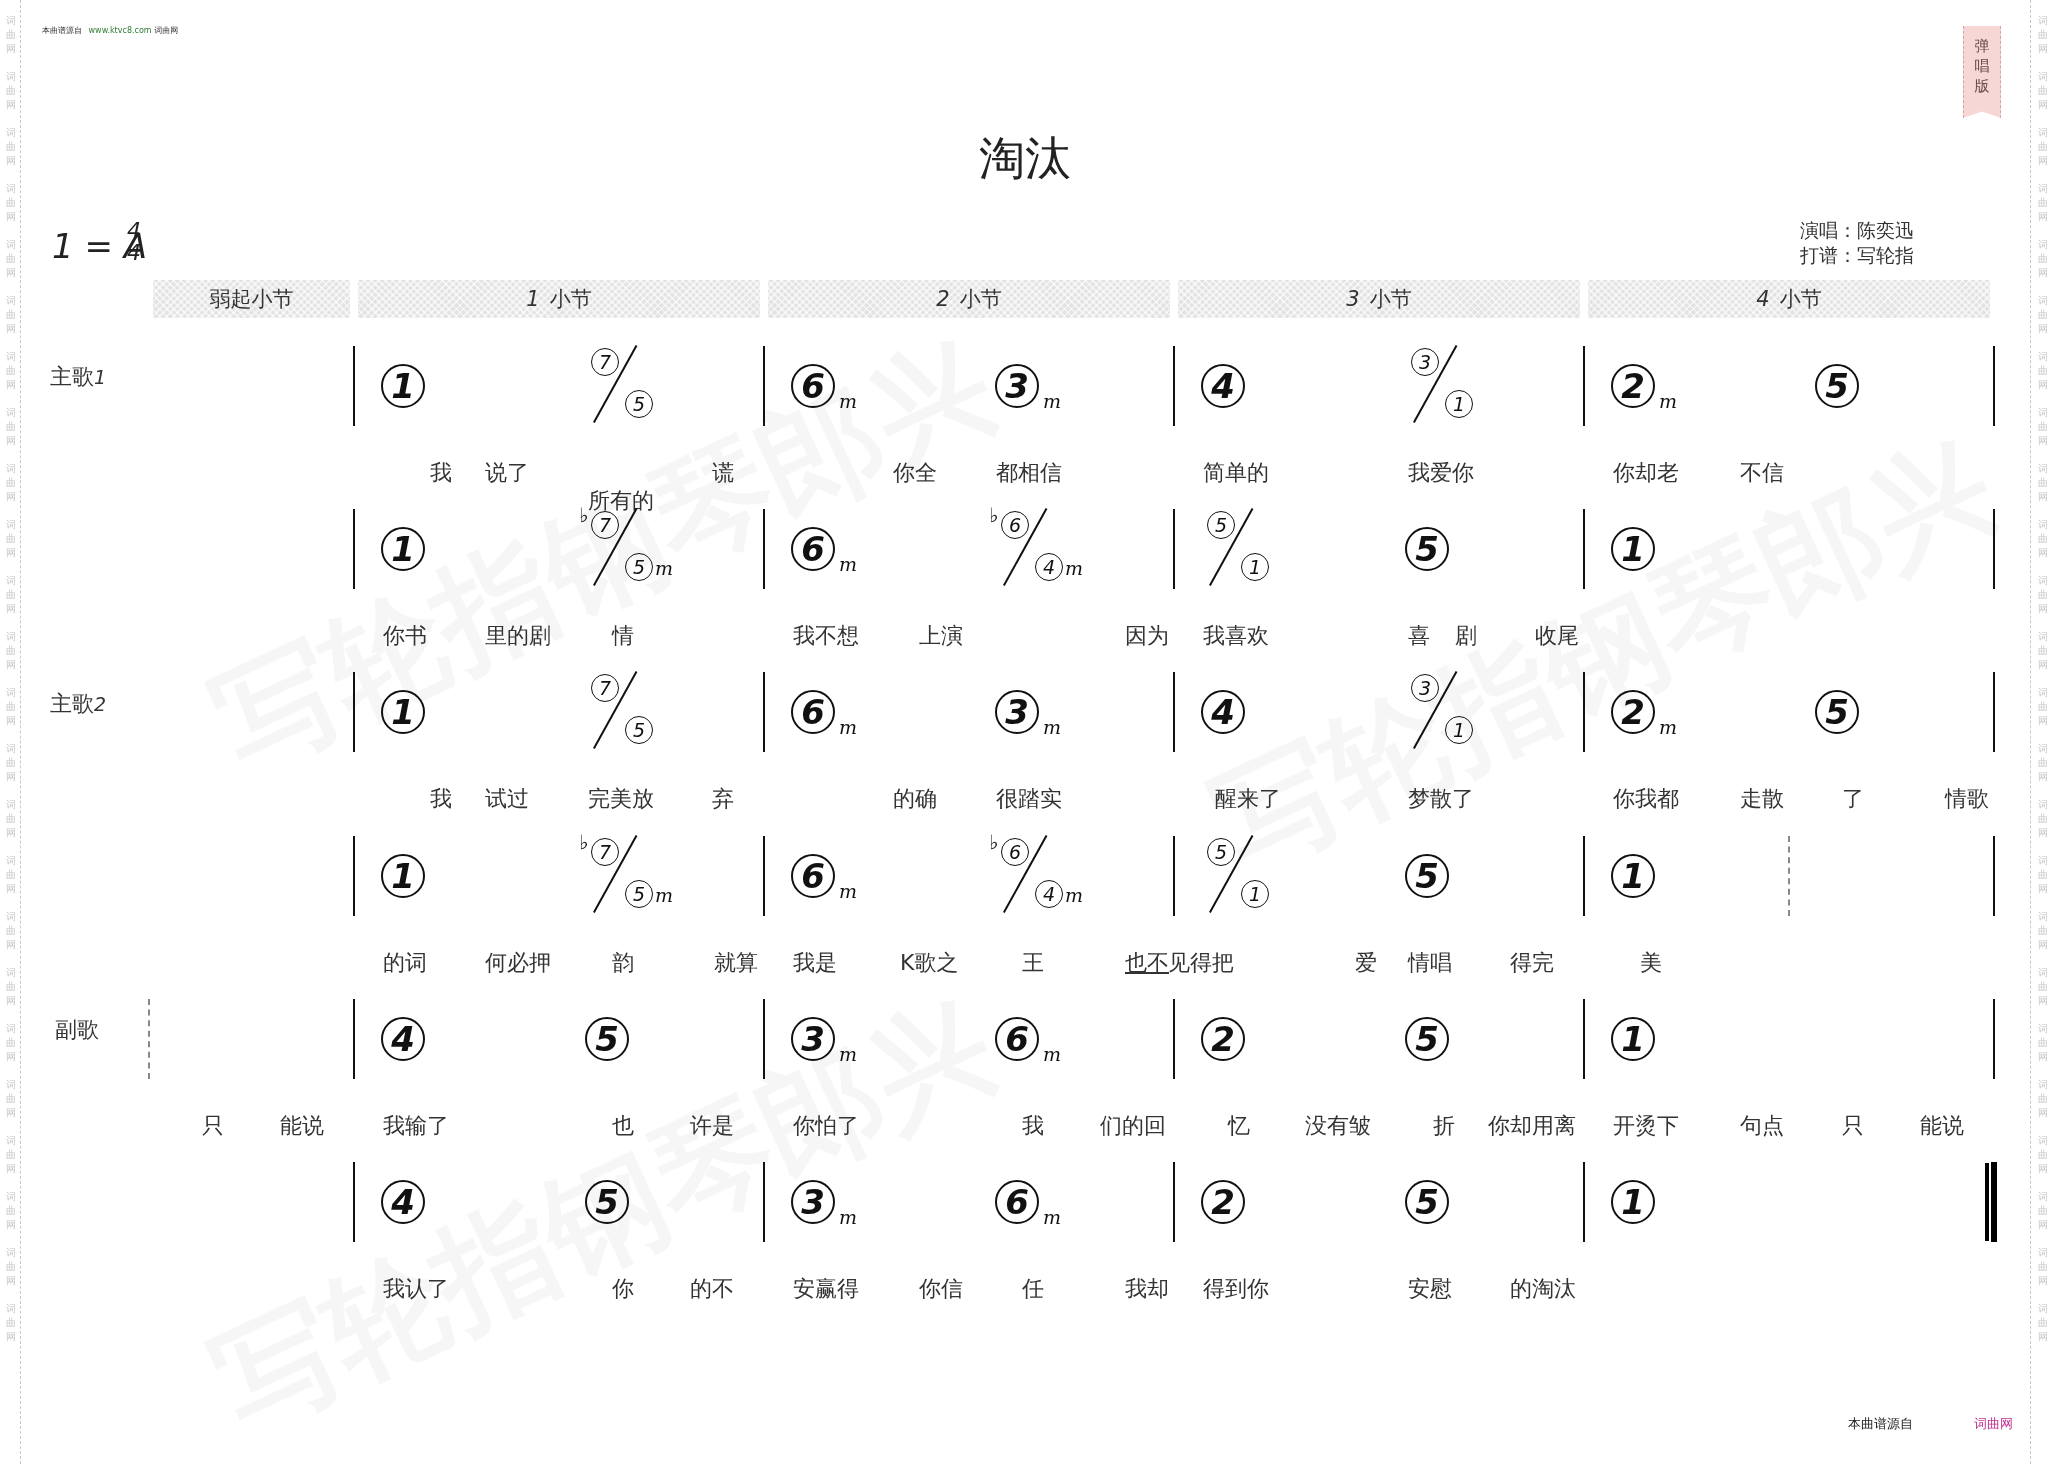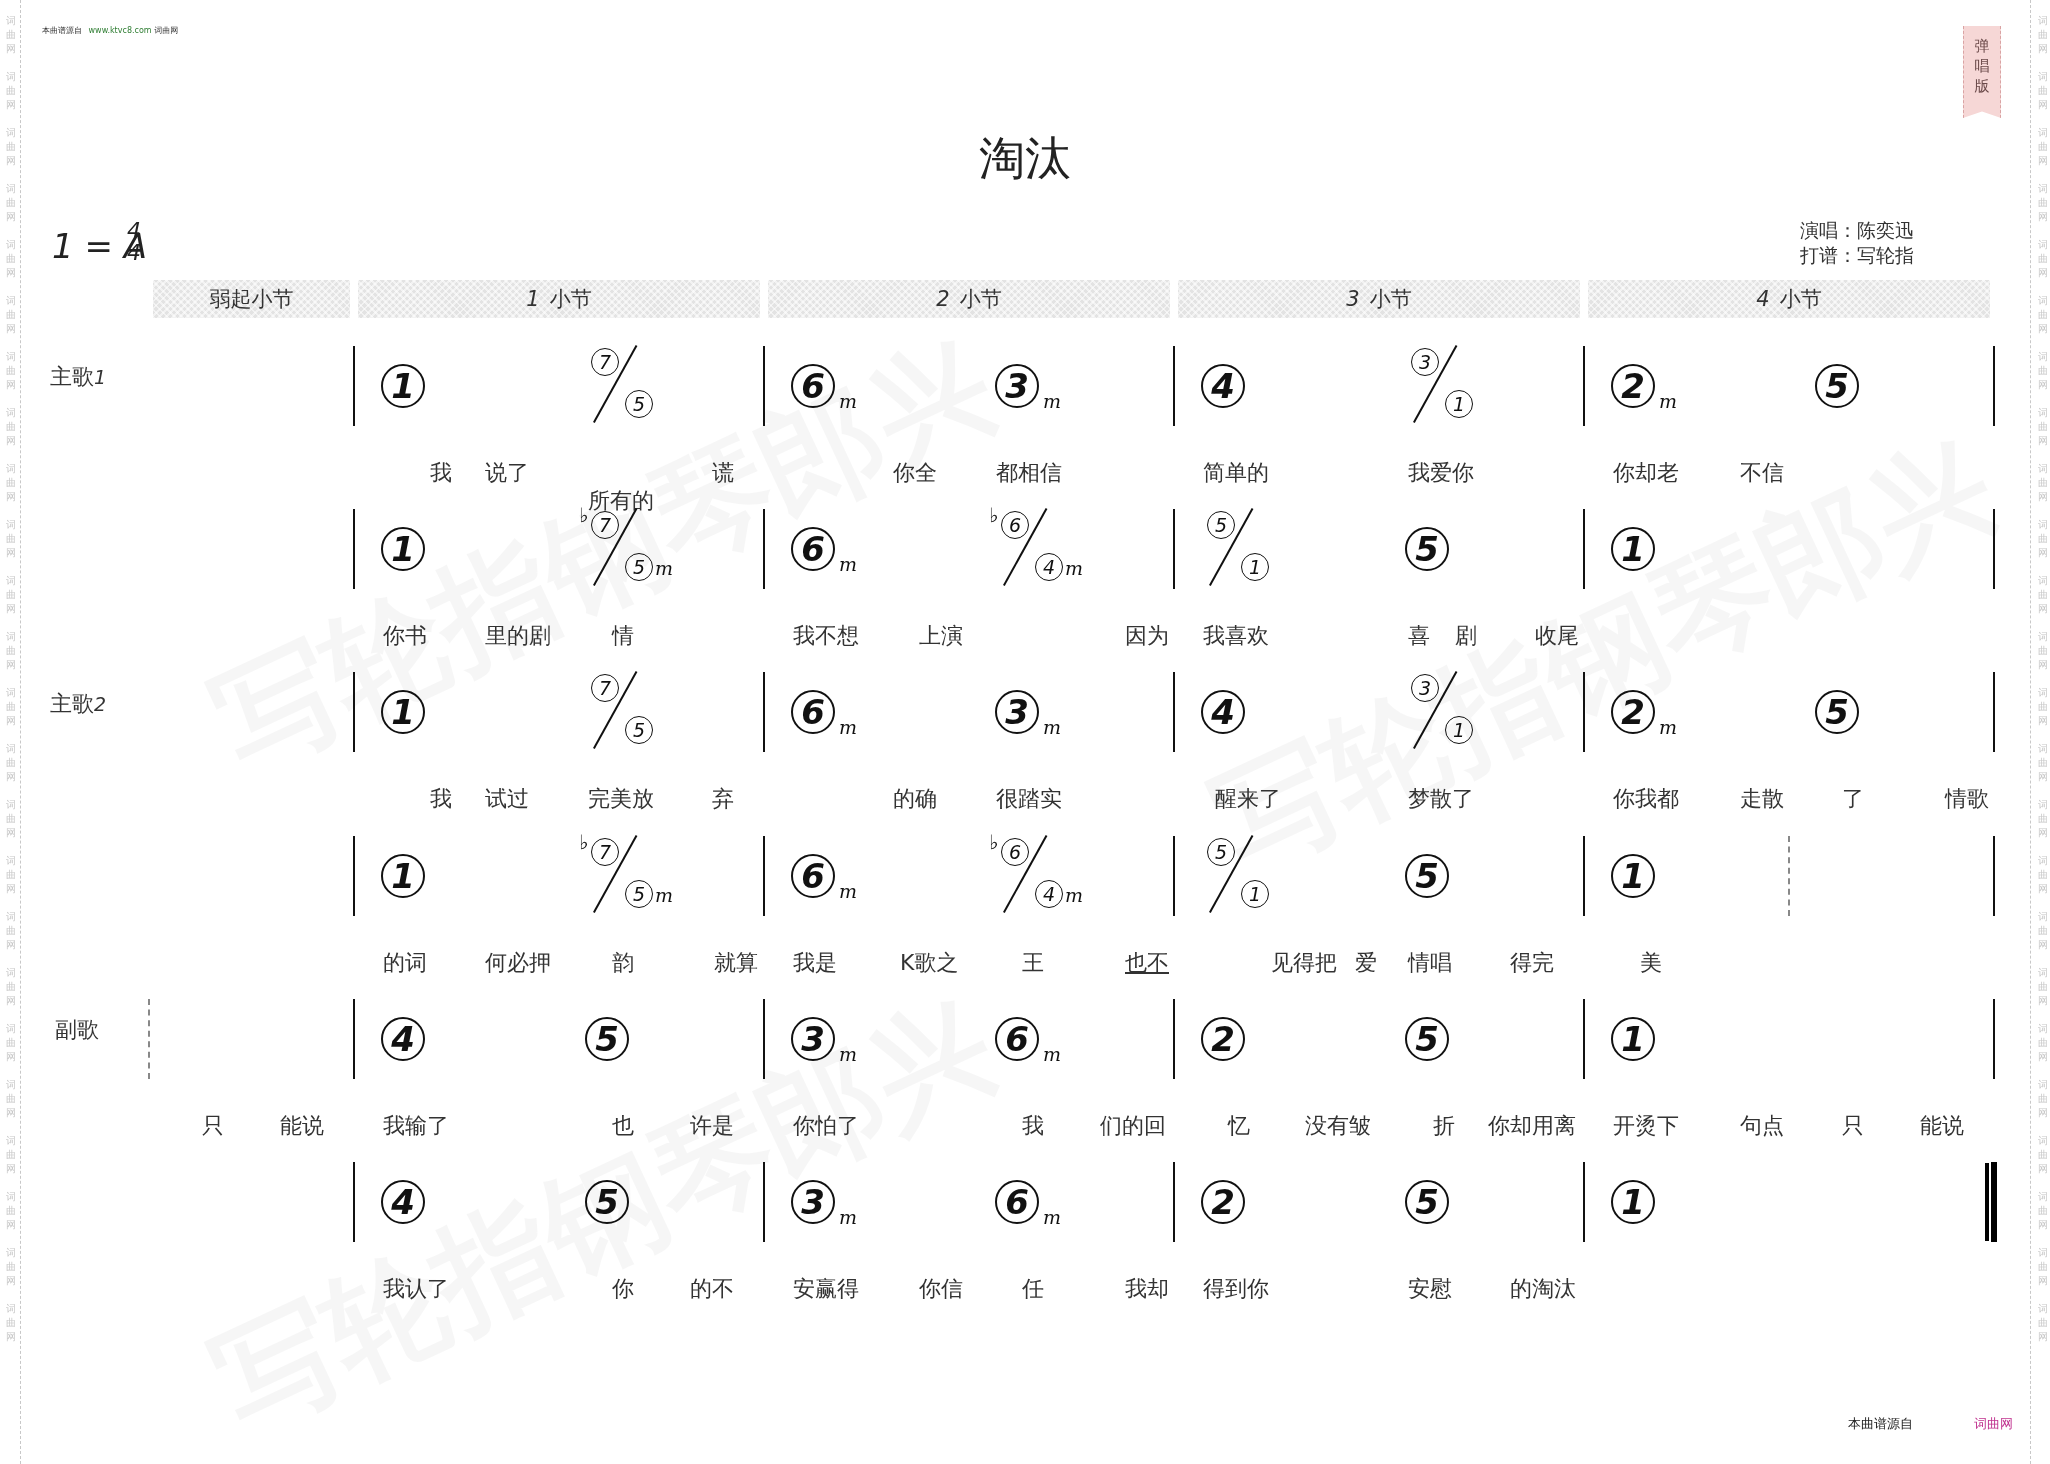--- a/index.html
+++ b/index.html
@@ -518,21 +518,21 @@
     <div class="abs chord" style="left: 1405px; top: 854px;">5</div>
     <div class="abs chord" style="left: 1611px; top: 854px;">1</div>
     <div class="abs lyric" style="left: 383px; top: 948px;">的词</div>
     <div class="abs lyric" style="left: 485px; top: 948px;">何必押</div>
     <div class="abs lyric" style="left: 612px; top: 948px;">韵</div>
     <div class="abs lyric" style="left: 714px; top: 948px;">就算</div>
     <div class="abs lyric" style="left: 793px; top: 948px;">我是</div>
     <div class="abs lyric" style="left: 900px; top: 948px;">K歌之</div>
     <div class="abs lyric" style="left: 1022px; top: 948px;">王</div>
     <div class="abs lyric" style="left: 1125px; top: 948px; text-decoration: underline;">也不</div>
-    <div class="abs lyric" style="left: 1271px; top: 948px;">见得把</div>
+    <div class="abs lyric" style="left: 1168px; top: 948px;">见得把</div>
     <div class="abs lyric" style="left: 1355px; top: 948px;">爱</div>
     <div class="abs lyric" style="left: 1408px; top: 948px;">情唱</div>
     <div class="abs lyric" style="left: 1510px; top: 948px;">得完</div>
     <div class="abs lyric" style="left: 1640px; top: 948px;">美</div>
     <div class="abs bar" style="left: 353px; top: 999px; height: 80px;"></div>
     <div class="abs bar" style="left: 763px; top: 999px; height: 80px;"></div>
     <div class="abs bar" style="left: 1173px; top: 999px; height: 80px;"></div>
     <div class="abs bar" style="left: 1583px; top: 999px; height: 80px;"></div>
     <div class="abs bar" style="left: 1993px; top: 999px; height: 80px;"></div>
     <div class="abs bar dashed" style="left: 148px; top: 999px; height: 80px;"></div>

